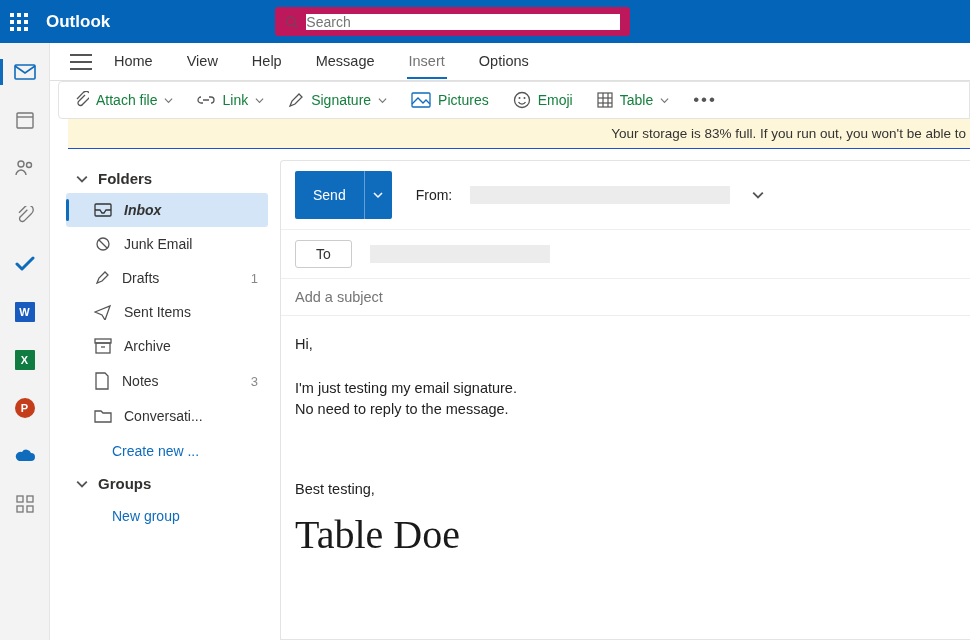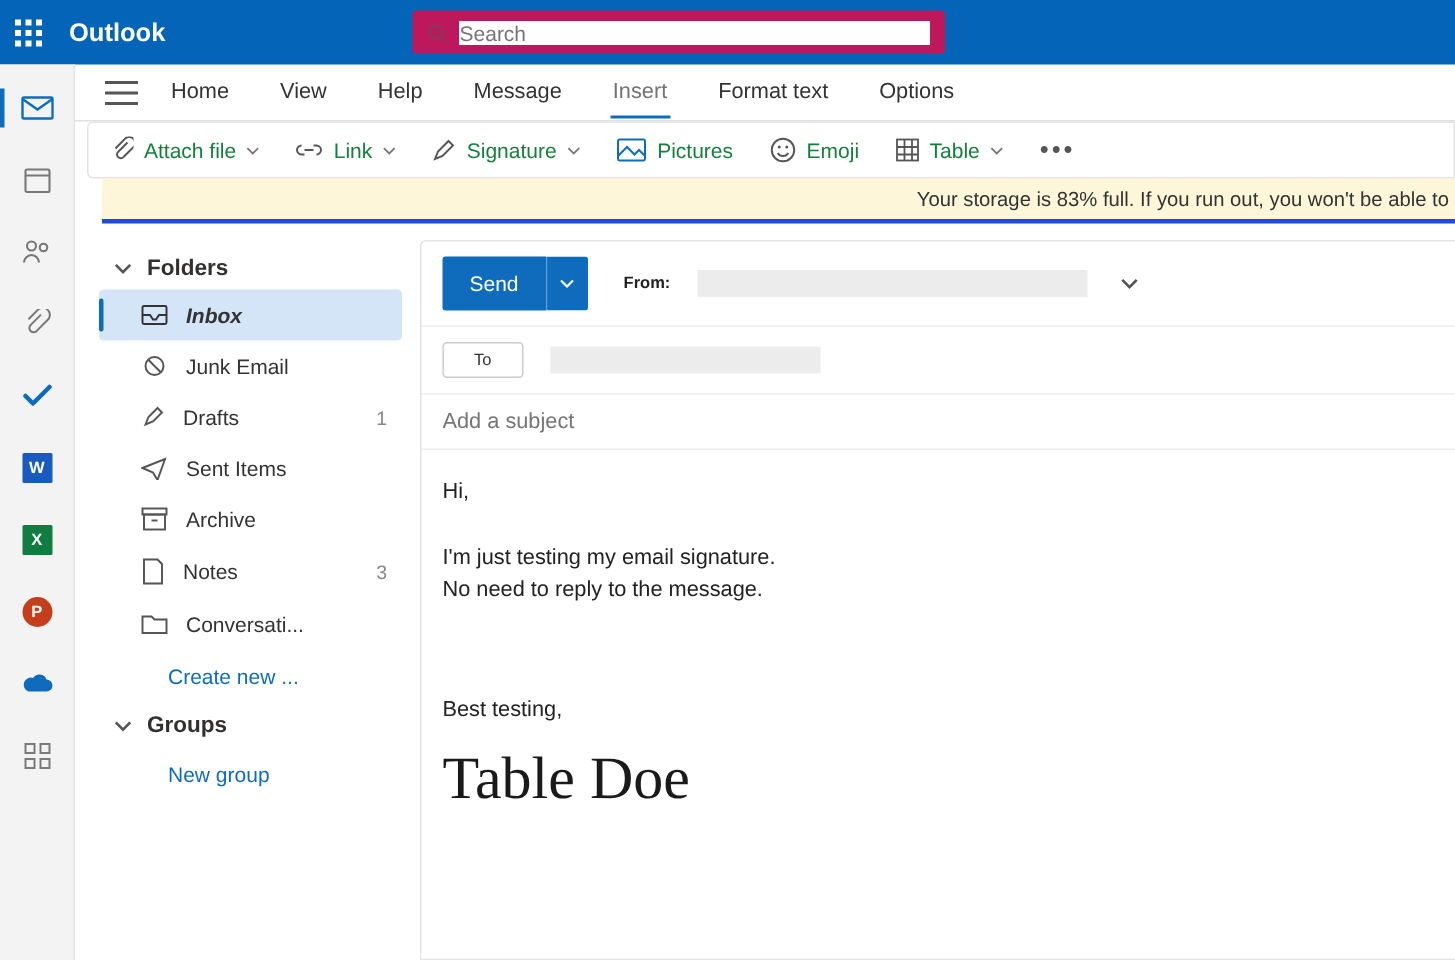--- a/index.html
+++ b/index.html
@@ -46,43 +46,43 @@
     border:1px solid #e3e3e3; border-radius:4px 0 0 4px; background:#fff;}
   .ribbon-btn{display:flex;align-items:center;gap:7px;font-size:14px;color:#15803d;cursor:pointer;}
   .chev{width:9px;height:9px;display:inline-block;}
   .ribbon svg{flex-shrink:0;}
   .dots{letter-spacing:2px;font-size:17px;color:#555;cursor:pointer;}
 
   
   .banner{position:absolute; left:58px; right:0; top:119px; height:30px;
     background:#fdf6d8; color:#333; font-size:13.5px;
     display:flex; align-items:center; justify-content:flex-end;
-    padding:0 4px; border-bottom:3px solid #1d4ed8; white-space:nowrap; overflow:hidden;margin-left:10px;}
+    padding:0 4px; border-bottom:1px solid #1d4ed8; white-space:nowrap; overflow:hidden;margin-left:10px;}
 
   
   .folders{position:absolute; left:58px; top:156px; bottom:0; width:218px; padding:8px 8px 0 8px;}
   .section-head{display:flex;align-items:center;gap:10px;font-weight:700;font-size:15px;color:#323130;padding:6px 10px;cursor:pointer;}
   .folder{display:flex;align-items:center;gap:12px;font-size:14px;color:#333;padding:9px 10px 9px 28px;border-radius:3px;cursor:pointer;position:relative;}
   .folder.active{background:#d3e5f7;font-weight:600;font-style:italic;}
   .folder.active::before{content:"";position:absolute;left:0;top:6px;bottom:6px;width:3px;background:#0f6cbd;border-radius:2px;}
   .badge{margin-left:auto;color:#888;font-size:13px;}
   .link{color:#0f6cbd;font-size:14px;padding:10px 10px 10px 46px;cursor:pointer;}
 
   
   .compose{position:absolute; left:280px; right:0; top:160px; bottom:0;
     border:1px solid #e3e3e3; border-right:none; border-radius:4px 0 0 0; background:#fff;
     display:flex;flex-direction:column;}
   .row{display:flex;align-items:center;padding:10px 14px;border-bottom:1px solid #eee;gap:10px;}
-  .send-btn{display:flex;height:36px;border-radius:16px;}
+  .send-btn{display:flex;height:48px;border-radius:16px;}
   .send-main{background:#0f6cbd;color:#fff;border:none;padding:0 18px;font-size:14px;border-radius:2px 0 0 2px;cursor:pointer;}
   .send-drop{background:#0f6cbd;border:none;border-left:1px solid rgba(255,255,255,.35);width:28px;border-radius:0 2px 2px 0;display:flex;align-items:center;justify-content:center;cursor:pointer;}
-  .from-label{font-size:11px;font-weight:700;color:#222;margin-left:14px;}
+  .from-label{font-size:14px;font-weight:400;color:#222;margin-left:14px;}
   .from-blur{height:18px;width:260px;background:#ececec;margin-left:8px;}
   .from-chev{margin-left:12px;}
-  .to-pill{border:1px solid #ccc;border-radius:3px;padding:5px 20px;font-size:11px;color:#333;background:#fff;cursor:pointer;}
+  .to-pill{border:1px solid #ccc;border-radius:3px;padding:5px 20px;font-size:14px;color:#333;background:#fff;cursor:pointer;}
   .to-blur{height:18px;width:180px;background:#ececec;margin-left:8px;}
   .subject{border:none;outline:none;font-size:14.5px;color:#888;width:100%;}
   .body{padding:18px 14px;font-size:14.5px;color:#222;line-height:1.5;}
   .signoff{margin-top:58px;}
   .sig-name{font-family:"Brush Script MT","Segoe Script",cursive;font-size:40px;color:#1a1a1a;margin-top:4px;}
 
   
   svg{display:block;}
 </style>
 </head>
@@ -169,21 +169,20 @@
       <span></span>
       <span></span>
       <span></span>
     </div>
   <div class="menu-tabs">
     <div class="menu-tab">Home</div>
     <div class="menu-tab">View</div>
     <div class="menu-tab">Help</div>
     <div class="menu-tab">Message</div>
     <div class="menu-tab active">Insert</div>
-    <div class="menu-tab">Format text</div>
     <div class="menu-tab">Options</div>
   </div>
 </div>
 
 <div class="ribbon">
   <div class="ribbon-btn">
     <svg width="16" height="18">
         <path d="M12 4l-6 6a2.5 2.5 0 103.5 3.5l6-6a4 4 0 10-5.6-5.6L4 8" fill="none" stroke="#555" stroke-width="1.3"></path>
       </svg>
     <span>Attach file</span>

